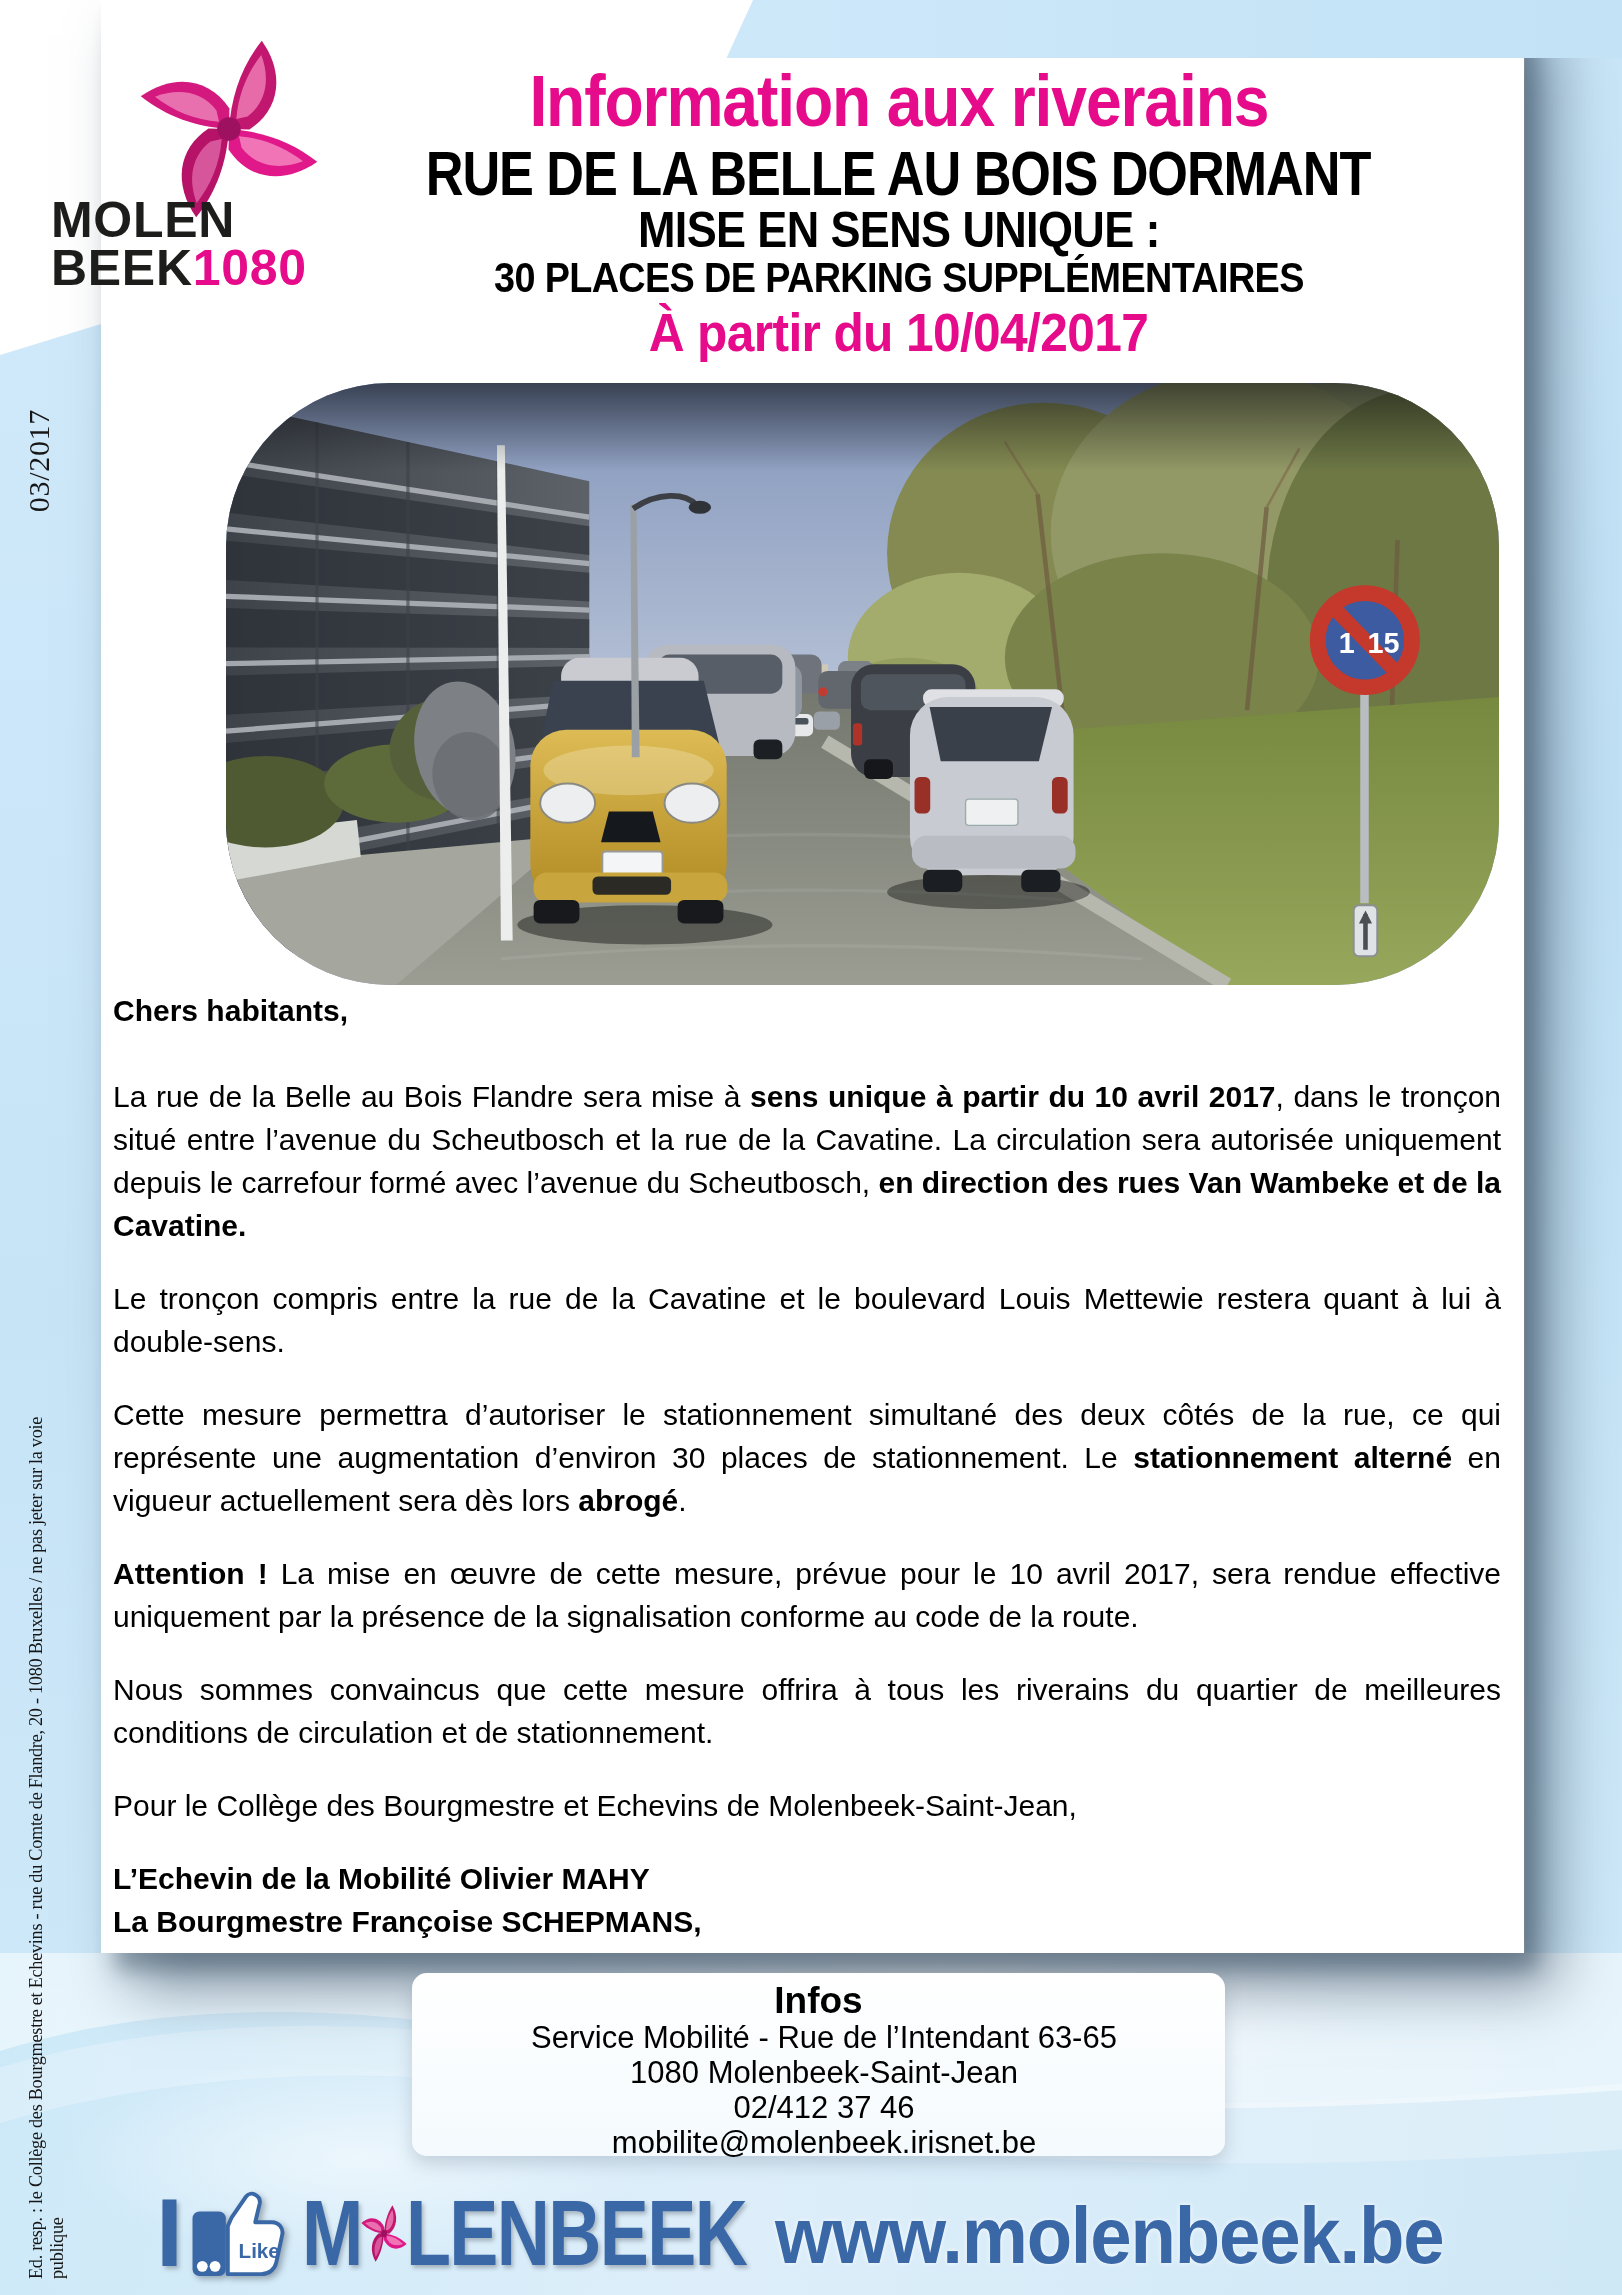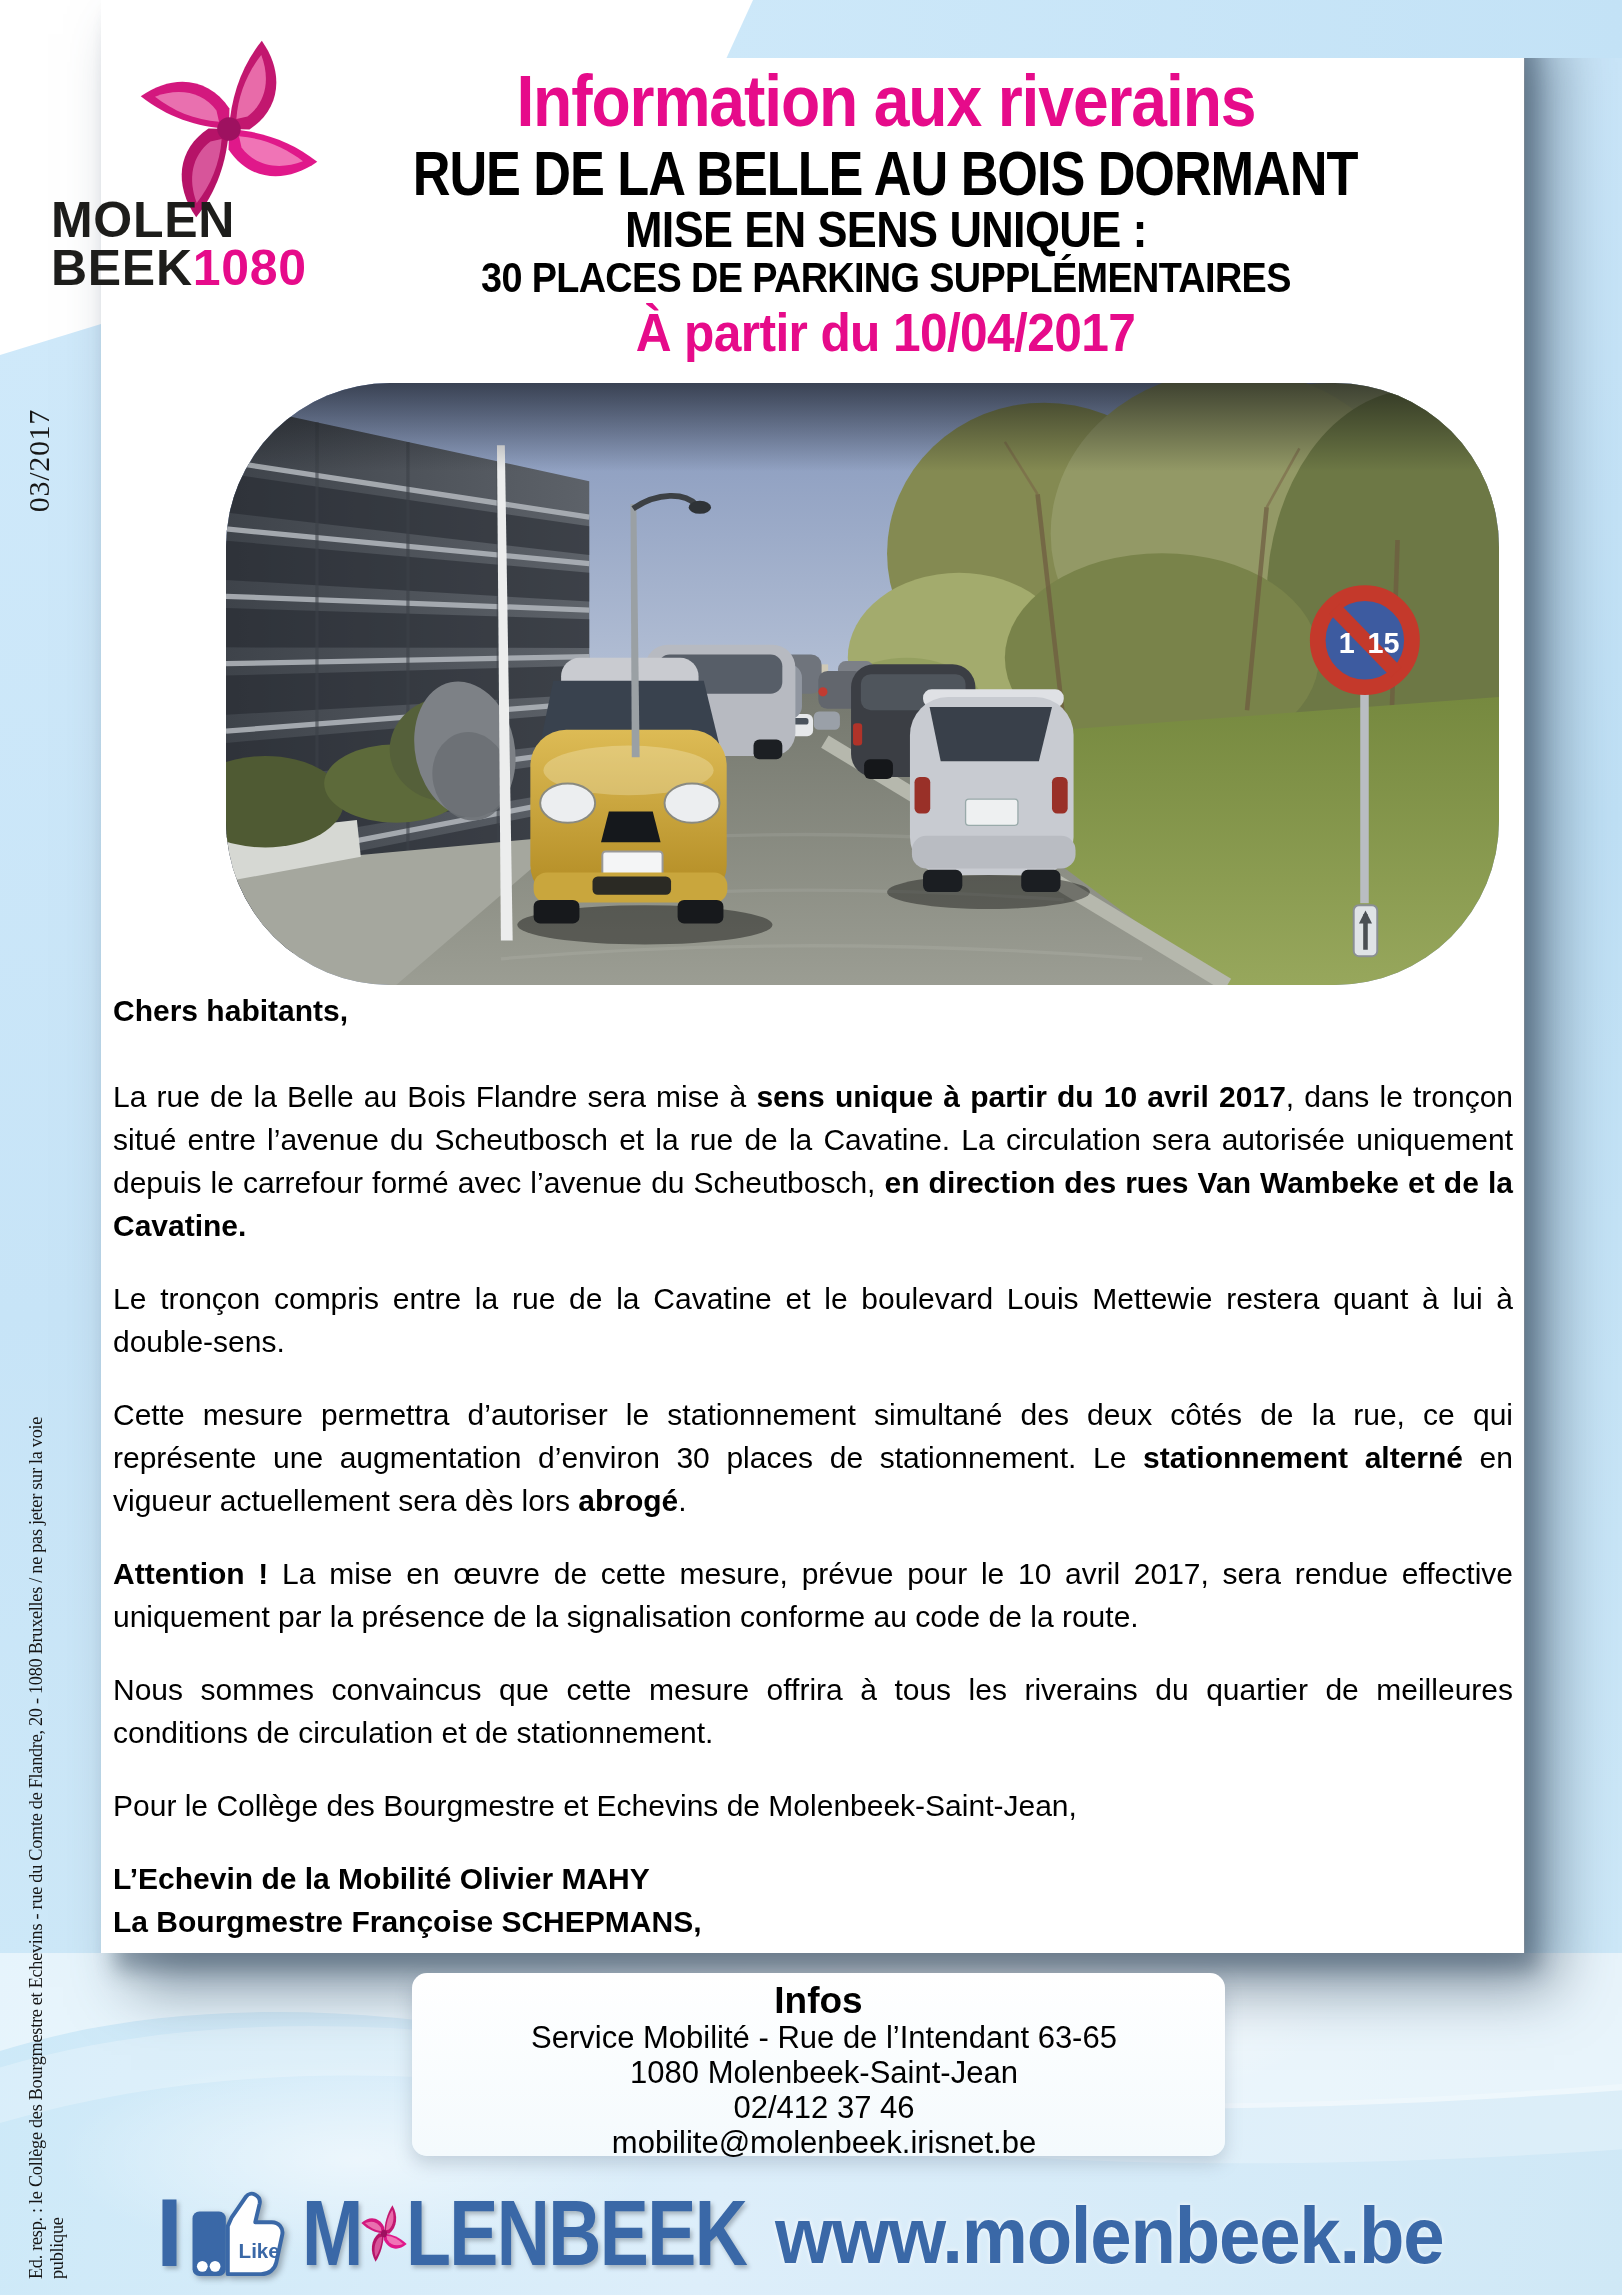--- a/index.html
+++ b/index.html
@@ -49,21 +49,21 @@
     z-index:5;position:absolute;
   }
   .edition{left:22px;top:409px;font-size:30px;letter-spacing:0.7px;}
   .imprint{left:26px;top:1356px;font-size:18.3px;letter-spacing:-0.3px;height:923px;}
   
   .pinwheel-main{position:absolute;left:131px;top:31px;width:196px;height:196px;z-index:5;}
   .logo-text{position:absolute;left:51px;top:196px;z-index:5;line-height:48px;
     font-size:50px;font-weight:bold;letter-spacing:0.7px;color:#1d1d1b;}
   .logo-text .code{color:#e60b8a;}
   
-  .titles{position:absolute;left:264px;top:62px;width:1243px;text-align:center;z-index:5;}
+  .titles{position:absolute;left:277px;top:62px;width:1243px;text-align:center;z-index:5;}
   .titles .sq{display:inline-block;transform-origin:center;white-space:nowrap;}
   .h1{font-size:73px;font-weight:bold;color:#e60b8a;line-height:77px;margin:0;}
   .h1 .sq{transform:scaleX(.88);letter-spacing:-1.3px;}
   .h2{font-size:63px;font-weight:bold;color:#000;line-height:68px;margin:0;}
   .h2 .sq{transform:scaleX(.83);letter-spacing:-1.3px;}
   .h3{font-size:50px;font-weight:bold;color:#000;line-height:47px;margin:0;}
   .h3 .sq{transform:scaleX(.9);letter-spacing:-0.7px;}
   .h4{font-size:42px;font-weight:bold;color:#000;line-height:48px;margin:0;}
   .h4 .sq{transform:scaleX(.9);letter-spacing:-0.7px;}
   .h5{font-size:54px;font-weight:bold;color:#e60b8a;line-height:60px;margin:0;}
@@ -72,21 +72,21 @@
   .photo{
     position:absolute;left:226px;top:383px;width:1273px;height:602px;
     border-radius:164px;overflow:hidden;z-index:5;background:#8b9cc0;
   }
   .photo svg{display:block;width:100%;height:100%;}
   
   .bodytext{
     position:absolute;left:113px;top:989px;width:1400px;z-index:5;
     font-size:30px;line-height:43px;color:#000;
   }
-  .bodytext p{margin:0 0 30px 0;text-align:justify;}
+  .bodytext p{margin:0 12px 30px 0;text-align:justify;}
   .bodytext p.short{text-align:left;}
   .bodytext p.salutation{font-weight:bold;margin-bottom:43px;text-align:left;}
   .bodytext .sig{font-weight:bold;margin:0;text-align:left;}
   
   .infos-box{
     position:absolute;left:412px;top:1973px;width:813px;height:183px;
     background:linear-gradient(180deg,#ffffff 0%,#f4fafd 100%);
     border-radius:15px;z-index:6;text-align:center;color:#000;
     box-shadow:0 7.9px 17px rgba(100,120,140,.28);
     padding-top:9.2px;box-sizing:border-box;

